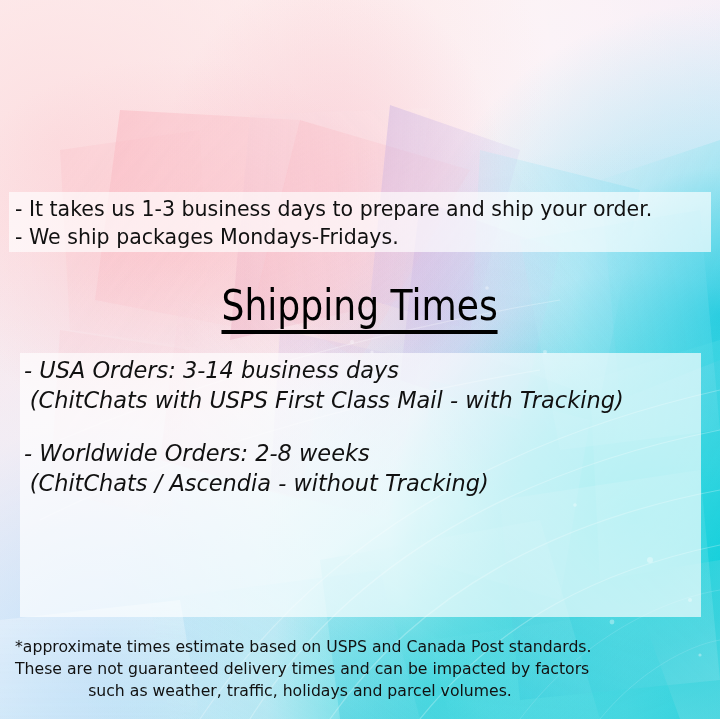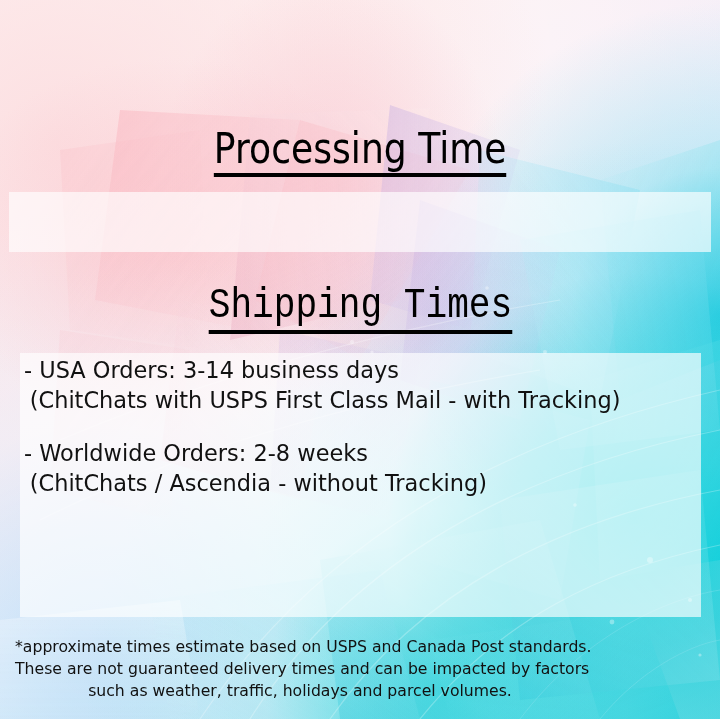--- a/index.html
+++ b/index.html
@@ -131,20 +131,21 @@
     top: 353px;
     width: 681px;
     height: 264px;
   }
   #shipping-lines {
     position: absolute;
     z-index: 7;
     left: 24px;
     top: 357px;
     width: 690px;
+    font-style: italic;
   }
   .ship-group { margin-bottom: 26px; }
   .ship-group:last-child { margin-bottom: 0; }
   #shipping-lines .body-line {
     font-size: 23.5px;
     transform: scaleX(0.955);
     transform-origin: left center;
     margin-bottom: 2px;
   }
   .ship-sub { padding-left: 6px; }
@@ -250,27 +251,28 @@
       <circle cx="352" cy="342" r="2"></circle>
       <circle cx="372" cy="352" r="1.6"></circle>
       <circle cx="545" cy="352" r="2"></circle>
       <circle cx="487" cy="288" r="1.8"></circle>
       <circle cx="700" cy="655" r="1.6"></circle>
       <circle cx="575" cy="505" r="1.8"></circle>
     </g>
   </svg>
 
 
-  <div class="section-heading" style="top:128px;">
-    <span>Processing Time</span>
-  </div>
 
   <div class="text-panel" id="processing-panel"></div>
-
-  <div class="section-heading" style="top:285px;font-family:Liberation Mono, monospace;">
+  <div id="processing-lines">
+    <div class="body-line">- It takes us 1-3 business days to prepare and ship your order.</div>
+    <div class="body-line">- We ship packages Mondays-Fridays.</div>
+  </div>
+
+  <div class="section-heading" style="top:285px;">
     <span>Shipping Times</span>
   </div>
 
   <div class="text-panel" id="shipping-panel"></div>
   <div id="shipping-lines">
 
     <div class="ship-group">
       <div class="body-line">- USA Orders: 3-14 business days</div>
       <div class="body-line ship-sub">(ChitChats with USPS First Class Mail - with Tracking)</div>
     </div>

